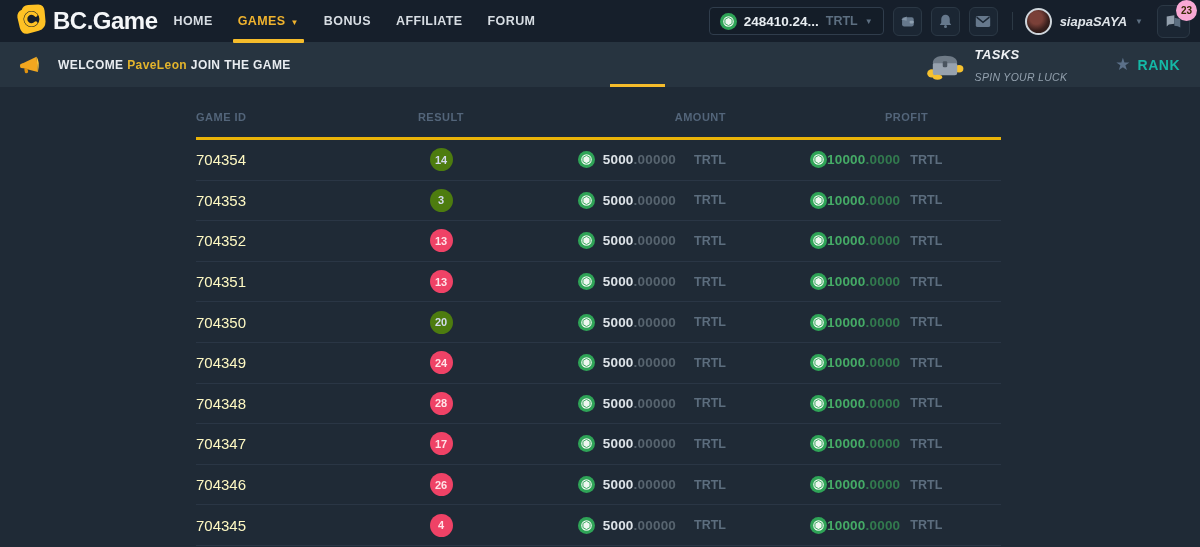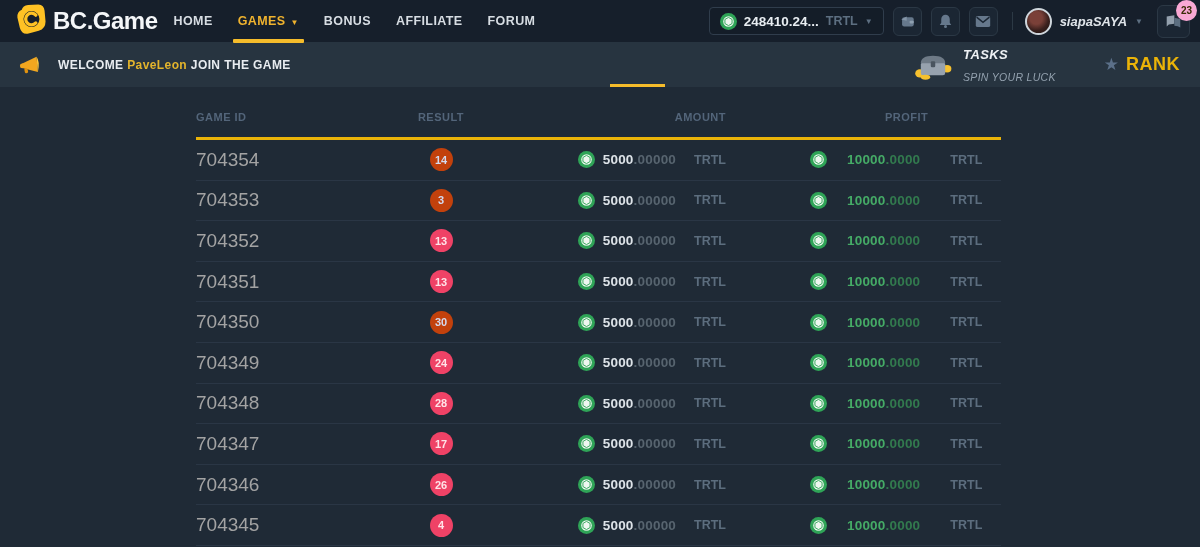--- a/index.html
+++ b/index.html
@@ -48,43 +48,43 @@
               padding:0 12px 0 18px; position:relative; }
   .welcome-text { margin-left:14px; font-size:12px; font-weight:700; color:#e8ecf0;
               letter-spacing:0.4px; }
   .welcome-text .uname { color:#e3b42c; }
   .wb-right { margin-left:auto; display:flex; align-items:center; gap:48px; }
   .tasks { display:flex; align-items:center; gap:10px; cursor:pointer; }
   .tasks-title { color:#eef1f4; font-size:13px; font-weight:700; font-style:italic; letter-spacing:0.4px; }
   .tasks-sub { color:#93a1ae; font-size:10.5px; font-style:italic; letter-spacing:0.3px; margin-top:9px; }
   .rank { display:flex; align-items:center; gap:7px; cursor:pointer; padding-right:8px; }
   .star-glyph { color:#5b7089; font-size:17px; line-height:1; }
-  .rank-label { color:#eab308; font-size:18px; font-weight:700; letter-spacing:0.5px; }
+  .rank-label { color:#14b8a6; font-size:14px; font-weight:700; letter-spacing:0.5px; }
   .tab-indicator { position:absolute; left:610px; bottom:0; width:55px; height:3px; background:#f5bc2b; }
 
   
   .table-wrap { padding-left:196px; width:1001px; }
   .thead { display:flex; align-items:center; height:53px; padding-top:10px;
            border-bottom:3px solid #eab308; width:805px; }
   .th { color:#53657a; font-size:11px; font-weight:700; letter-spacing:0.5px; }
   .th.h-id { width:190px; }
   .th.h-result { width:110px; text-align:center; }
   .th.h-amount { width:230px; text-align:right; }
   .th.h-profit { margin-left:159px; }
 
   .trow { display:flex; align-items:center; height:40.6px; border-bottom:1px solid #2a3645;
           width:805px; cursor:pointer; }
-  .c-id { width:190px; color:#a3a3a3; font-size:19px; }
+  .c-id { width:190px; color:#fef9c3; font-size:15px; }
   .c-result { width:110px; display:flex; justify-content:center; }
   .badge { width:23px; height:23px; border-radius:50%; display:flex; align-items:center;
            justify-content:center; font-size:11px; font-weight:700; }
-  .badge.navy { background:#c2410c; color:#d4daef;text-align:right; }
+  .badge.navy { background:#4d7c0f; color:#d4daef;text-align:right; }
   .badge.red  { background:#ef4266; color:#ffe3e8; }
   .c-amount { width:230px; display:flex; align-items:center; justify-content:flex-end; gap:8px; }
-  .c-profit { display:flex; align-items:center; gap:20px; padding-left:84px; }
+  .c-profit { display:flex; align-items:center; gap:0; padding-left:84px; }
   .num { font-size:13.5px; font-weight:700; letter-spacing:0.2px; }
   .num .int-w { color:#dde3e8; }
   .num .dec-g { color:#57646f; }
   .num .int-gr { color:#45ab66; }
   .num .dec-gr { color:#327a4e; }
   .cur { color:#5c6d7e; font-size:12.5px; font-weight:700; margin-left:10px; }
   .coin { width:17px; height:17px; display:flex; }
 </style>
 </head>
 <body>
@@ -351,21 +351,21 @@
         </svg>
       </span>
       <span class="num"><span class="int-gr">10000</span><span class="dec-gr">.0000</span></span>
       <span class="cur">TRTL</span>
     </div>
   </div>
 
   <div class="trow">
     <div class="c-id">704350</div>
     <div class="c-result">
-      <span class="badge navy">30</span>
+      <span class="badge navy">20</span>
     </div>
     <div class="c-amount">
       <span class="coin">
         <svg width="17" height="17" viewBox="0 0 20 20">
           <circle cx="10" cy="10" r="10" fill="#2fa457"></circle>
           <circle cx="10" cy="10" r="6.2" fill="#eef7f0"></circle>
           <polygon points="10,5.2 14.2,7.6 14.2,12.4 10,14.8 5.8,12.4 5.8,7.6" fill="none" stroke="#2fa457" stroke-width="1.1"></polygon>
         </svg>
       </span>
       <span class="num"><span class="int-w">5000</span><span class="dec-g">.00000</span></span>

